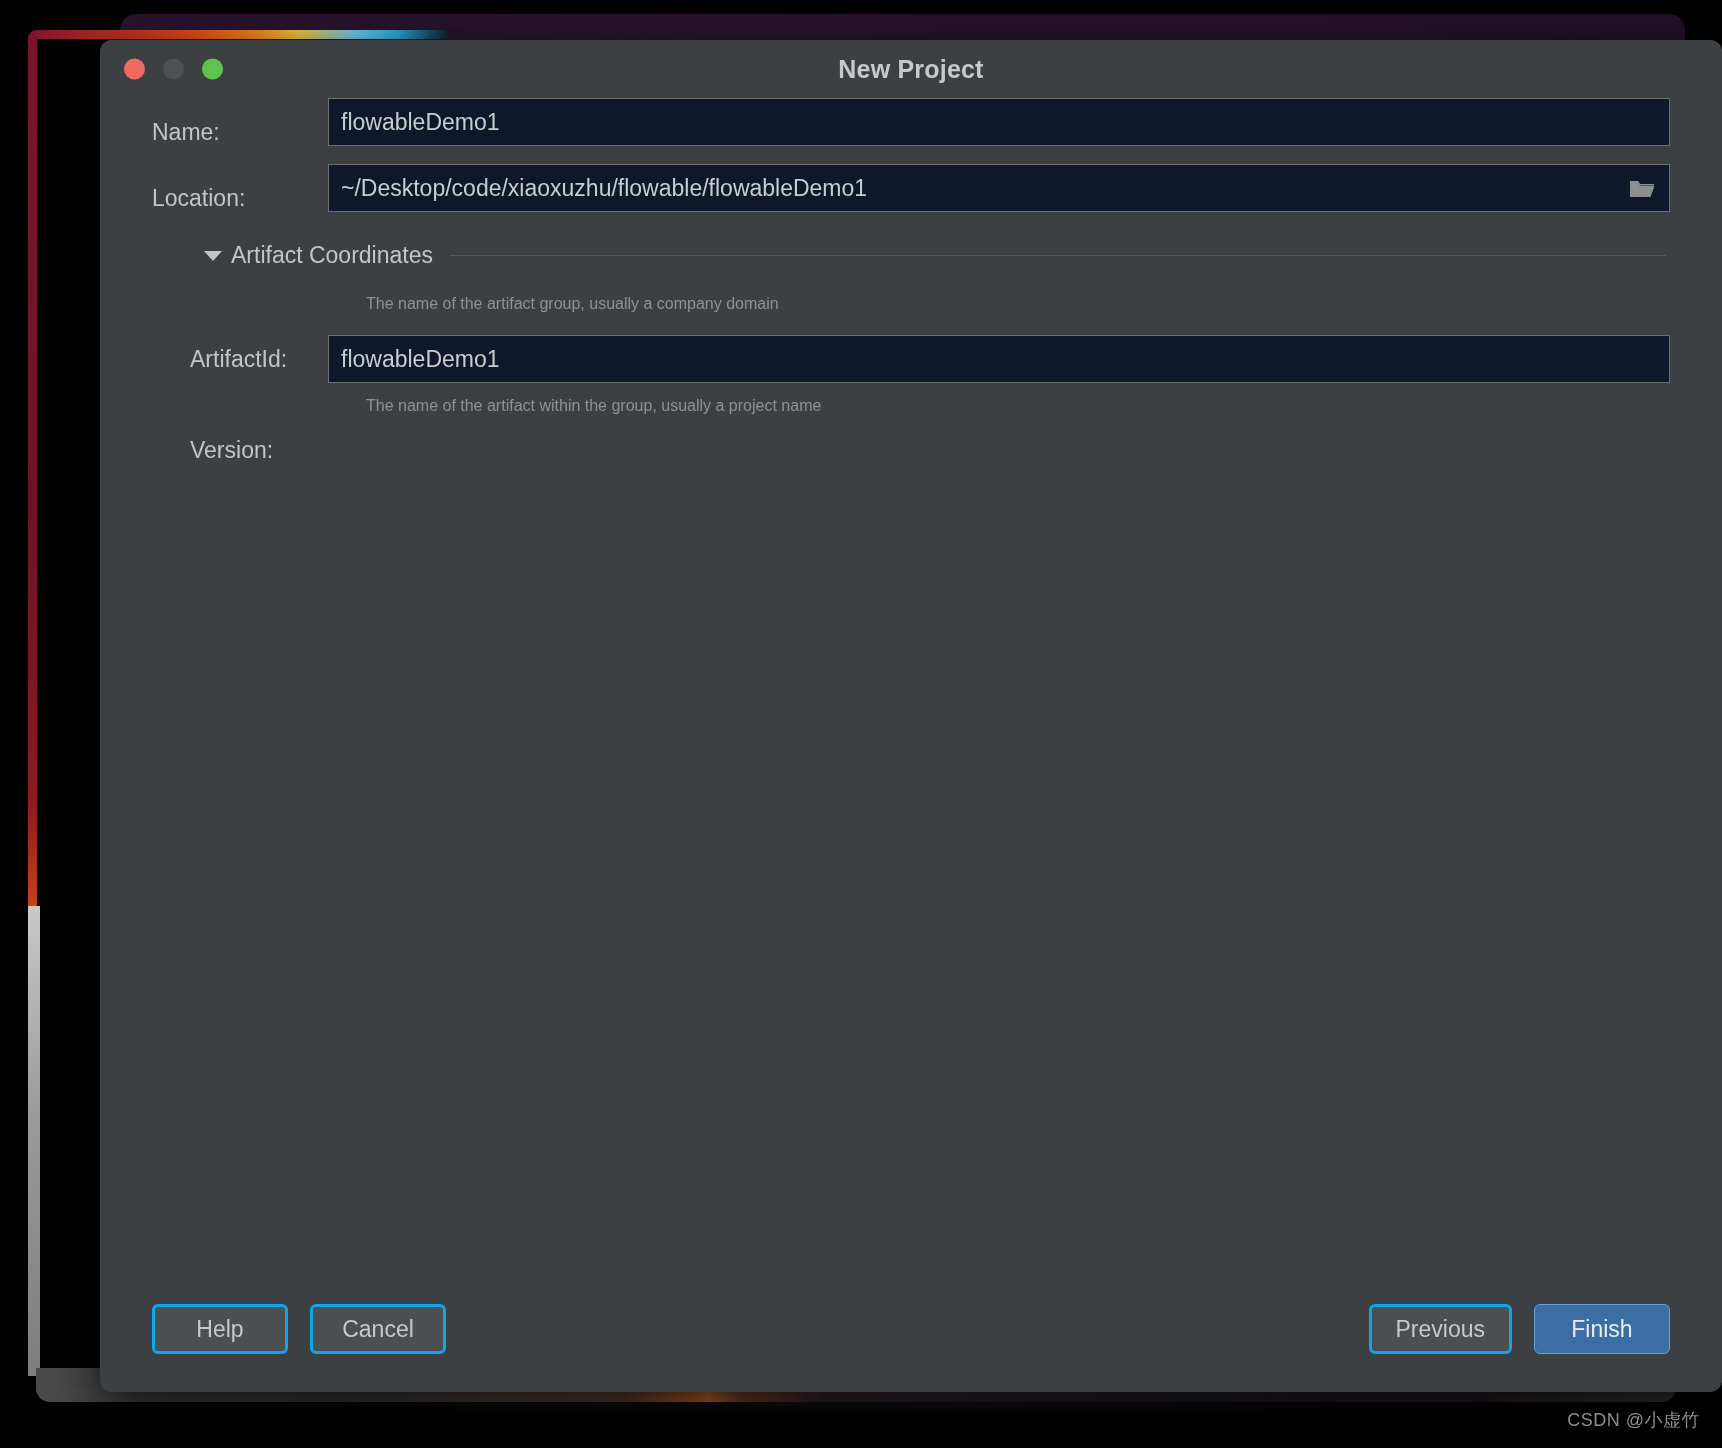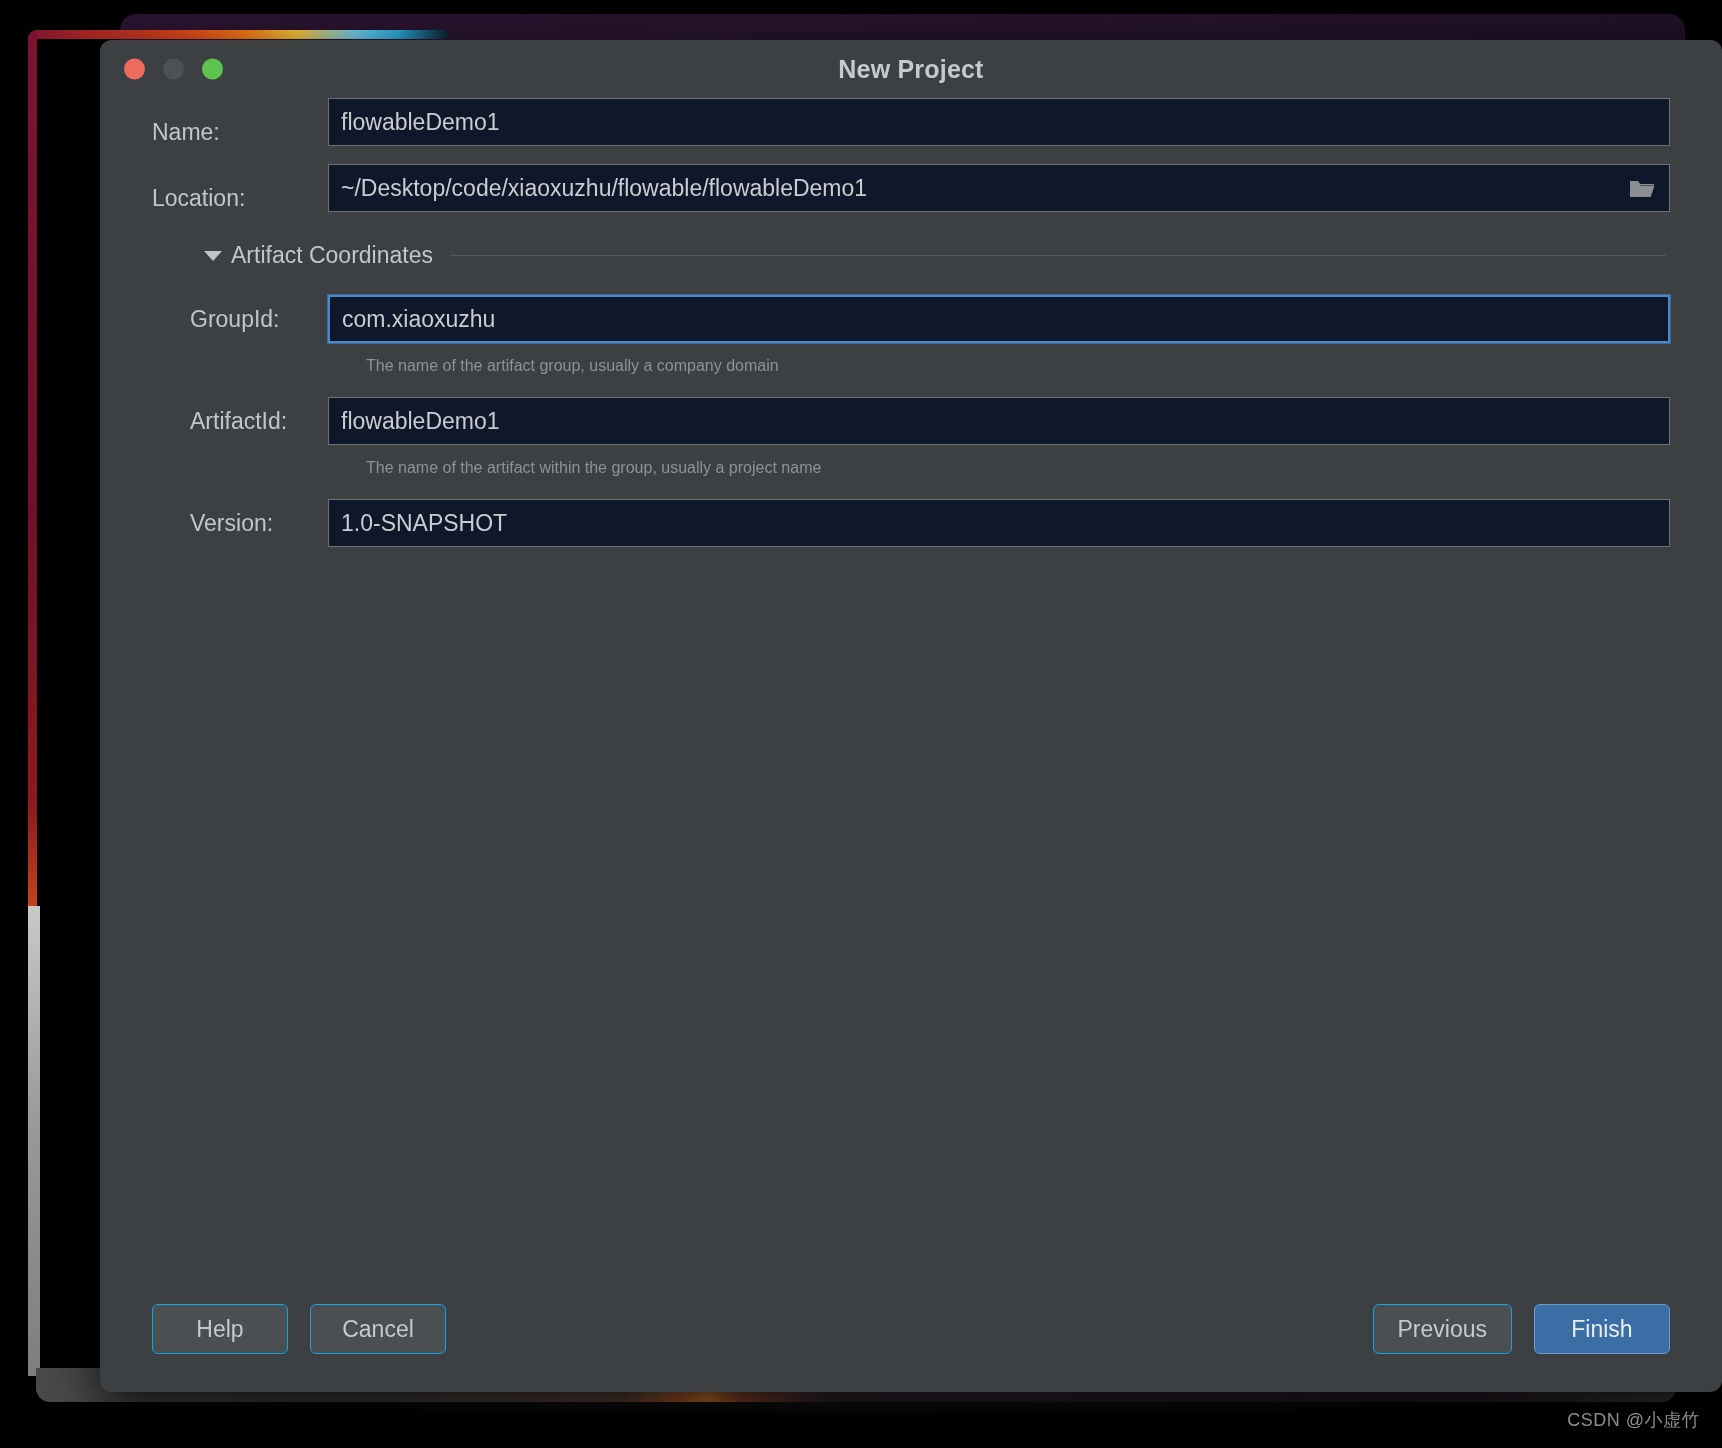--- a/index.html
+++ b/index.html
@@ -276,21 +276,21 @@
     bottom: 38px;
     display: flex;
     align-items: center;
   }
 
   .btn {
     min-width: 136px;
     height: 50px;
     padding: 0 24px;
     border-radius: 6px;
-    border: 1px solid #0ea5e9;
+    border: 3px solid #0ea5e9;
     background: #4b4f52;
     color: #c7cacc;
     font-size: 23px;
     font-family: "Liberation Sans", sans-serif;
     display: inline-flex;
     align-items: center;
     justify-content: center;
     cursor: pointer;
   }
 
@@ -363,41 +363,32 @@
           </span>
         </div>
       </div>
 
       <div class="section">
         <span class="tri"></span>
         <span class="section-title">Artifact Coordinates</span>
         <span class="section-line"></span>
       </div>
 
-      <div class="arow">
-        <div class="lbl-a">GroupId:</div>
-        <div class="field focused">
-          <span class="field-text">com.xiaoxuzhu</span>
-        </div>
-      </div>
       <div class="hint">The name of the artifact group, usually a company domain</div>
 
       <div class="arow">
         <div class="lbl-a">ArtifactId:</div>
         <div class="field">
           <span class="field-text">flowableDemo1</span>
         </div>
       </div>
       <div class="hint">The name of the artifact within the group, usually a project name</div>
 
       <div class="arow">
         <div class="lbl-a">Version:</div>
-        <div class="field">
-          <span class="field-text">1.0-SNAPSHOT</span>
-        </div>
       </div>
 
       <div class="footer">
         <button class="btn">Help</button>
         <button class="btn">Cancel</button>
         <div class="footer-right">
           <button class="btn">Previous</button>
           <button class="btn btn-primary">Finish</button>
         </div>
       </div>

